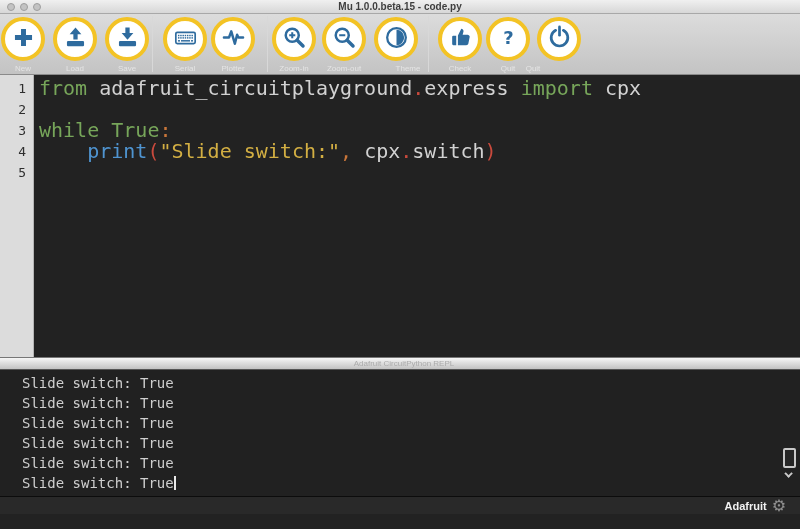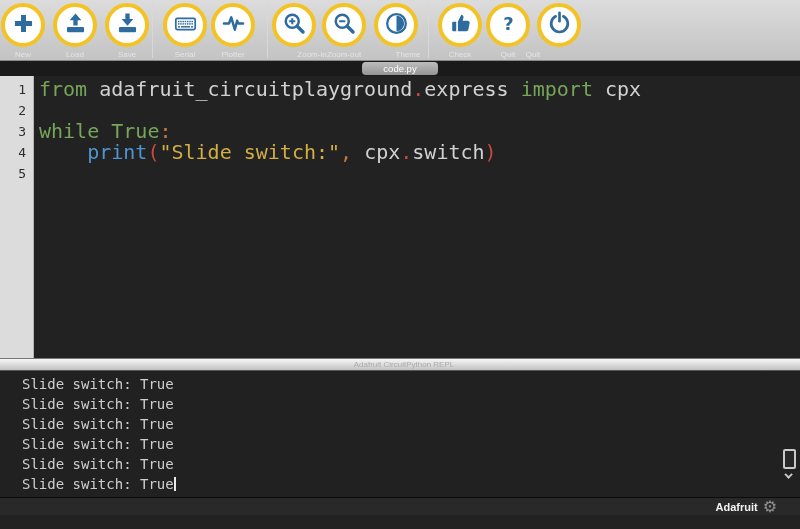--- a/index.html
+++ b/index.html
@@ -72,30 +72,38 @@
   }
   .console-line{white-space:pre;margin-left:16px;}
   .caret{display:inline-block;width:2px;height:14px;background:#e9e9e9;vertical-align:-2px;}
   .mini-scroll{position:absolute;right:3px;bottom:16px;width:14px;}
   .ms-thumb{width:13px;height:20px;border:2px solid #c9c9c9;border-radius:2px;background:#262626;}
   .ms-arrowbox{width:13px;height:10px;margin-top:2px;display:flex;align-items:center;justify-content:center;}
   .ms-chevron{width:6px;height:6px;border-left:2px solid #c9c9c9;border-bottom:2px solid #c9c9c9;transform:rotate(-45deg) translateY(-2px);}
   
   .statusbar{
     height:18px;background:#292929;border-top:1px solid #0c0c0c;
-    display:flex;align-items:center;justify-content:flex-end;gap:5px;padding-right:23px;
+    display:flex;align-items:center;justify-content:flex-end;gap:5px;padding-right:14px;
   }
   .mode-label{color:#f2f2f2;font-size:11px;font-weight:bold;}
   .gear{color:#8f8f8f;font-size:16px;line-height:16px;font-family:"DejaVu Sans",sans-serif;cursor:pointer;}
 </style>
 </head>
 <body>
 
 <div class="window">
 
+  <div class="titlebar">
+    <div class="lights">
+      <span class="light"></span>
+      <span class="light"></span>
+      <span class="light"></span>
+    </div>
+    <div class="win-title">Mu 1.0.0.beta.15 - code.py</div>
+  </div>
 
   <div class="toolbar" id="toolbar">
       <button class="tb-btn" style="left: 1px;">
         <span><svg viewBox="0 0 24 24" width="27" height="27">
             <path fill="currentColor" d="M9.8 4.4h4.4v5.4h5.4v4.4h-5.4v5.4H9.8v-5.4H4.4V9.8h5.4z"></path>
           </svg></span>
       </button>
       <div class="tb-label" style="left: -7px;">New</div>
       <button class="tb-btn" style="left: 53px;">
         <span><svg viewBox="0 0 24 24" width="27" height="27">
@@ -147,21 +155,21 @@
       </button>
       <div class="tb-label" style="left: 203px;">Plotter</div>
       <button class="tb-btn" style="left: 272px;">
         <span><svg viewBox="0 0 24 24" width="27" height="27">
             <circle cx="10" cy="10" r="5.8" fill="none" stroke="currentColor" stroke-width="2.2"></circle>
             <line x1="14.4" y1="14.4" x2="19.6" y2="19.6" stroke="currentColor" stroke-width="3" stroke-linecap="round"></line>
             <line x1="7.3" y1="10" x2="12.7" y2="10" stroke="currentColor" stroke-width="1.8"></line>
             <line x1="10" y1="7.3" x2="10" y2="12.7" stroke="currentColor" stroke-width="1.8"></line>
           </svg></span>
       </button>
-      <div class="tb-label" style="left: 282px;">Zoom-in</div>
+      <div class="tb-label" style="left: 264px;">Zoom-in</div>
       <button class="tb-btn" style="left: 322px;">
         <span><svg viewBox="0 0 24 24" width="27" height="27">
             <circle cx="10" cy="10" r="5.8" fill="none" stroke="currentColor" stroke-width="2.2"></circle>
             <line x1="14.4" y1="14.4" x2="19.6" y2="19.6" stroke="currentColor" stroke-width="3" stroke-linecap="round"></line>
             <line x1="7.3" y1="10" x2="12.7" y2="10" stroke="currentColor" stroke-width="1.8"></line>
           </svg></span>
       </button>
       <div class="tb-label" style="left: 314px;">Zoom-out</div>
       <button class="tb-btn" style="left: 374px;">
         <span><svg viewBox="0 0 24 24" width="27" height="27">
@@ -187,23 +195,20 @@
             <path d="M8.6 5.6a7.4 7.4 0 1 0 6.8 0" fill="none" stroke="currentColor" stroke-width="2.4" stroke-linecap="round"></path>
             <line x1="12" y1="2.6" x2="12" y2="10" stroke="currentColor" stroke-width="2.4" stroke-linecap="round"></line>
           </svg></span>
       </button>
       <div class="tb-label" style="left: 503px;">Quit</div>
       <div class="tb-sep" style="left: 152px;"></div>
       <div class="tb-sep" style="left: 267px;"></div>
       <div class="tb-sep" style="left: 428px;"></div>
     </div>
 
-  <div class="tabbar">
-    <div class="tab">code.py</div>
-  </div>
 
   <div class="editor">
     <div class="gutter" id="gutter">
         <div>1</div>
         <div>2</div>
         <div>3</div>
         <div>4</div>
         <div>5</div>
       </div>
     <div class="code" id="code"><div><span class="tok-kw">from</span><span class="tok-txt"> adafruit_circuitplayground</span><span class="tok-p">.</span><span class="tok-txt">express</span><span class="tok-txt"> </span><span class="tok-kw">import</span><span class="tok-txt"> cpx</span></div><div>&nbsp;</div><div><span class="tok-kw">while</span><span class="tok-txt"> </span><span class="tok-kw">True</span><span class="tok-op">:</span></div><div><span class="tok-txt">    </span><span class="tok-fn">print</span><span class="tok-p">(</span><span class="tok-str">"Slide switch:"</span><span class="tok-op">,</span><span class="tok-txt"> cpx</span><span class="tok-p">.</span><span class="tok-txt">switch</span><span class="tok-p">)</span></div><div>&nbsp;</div></div>

